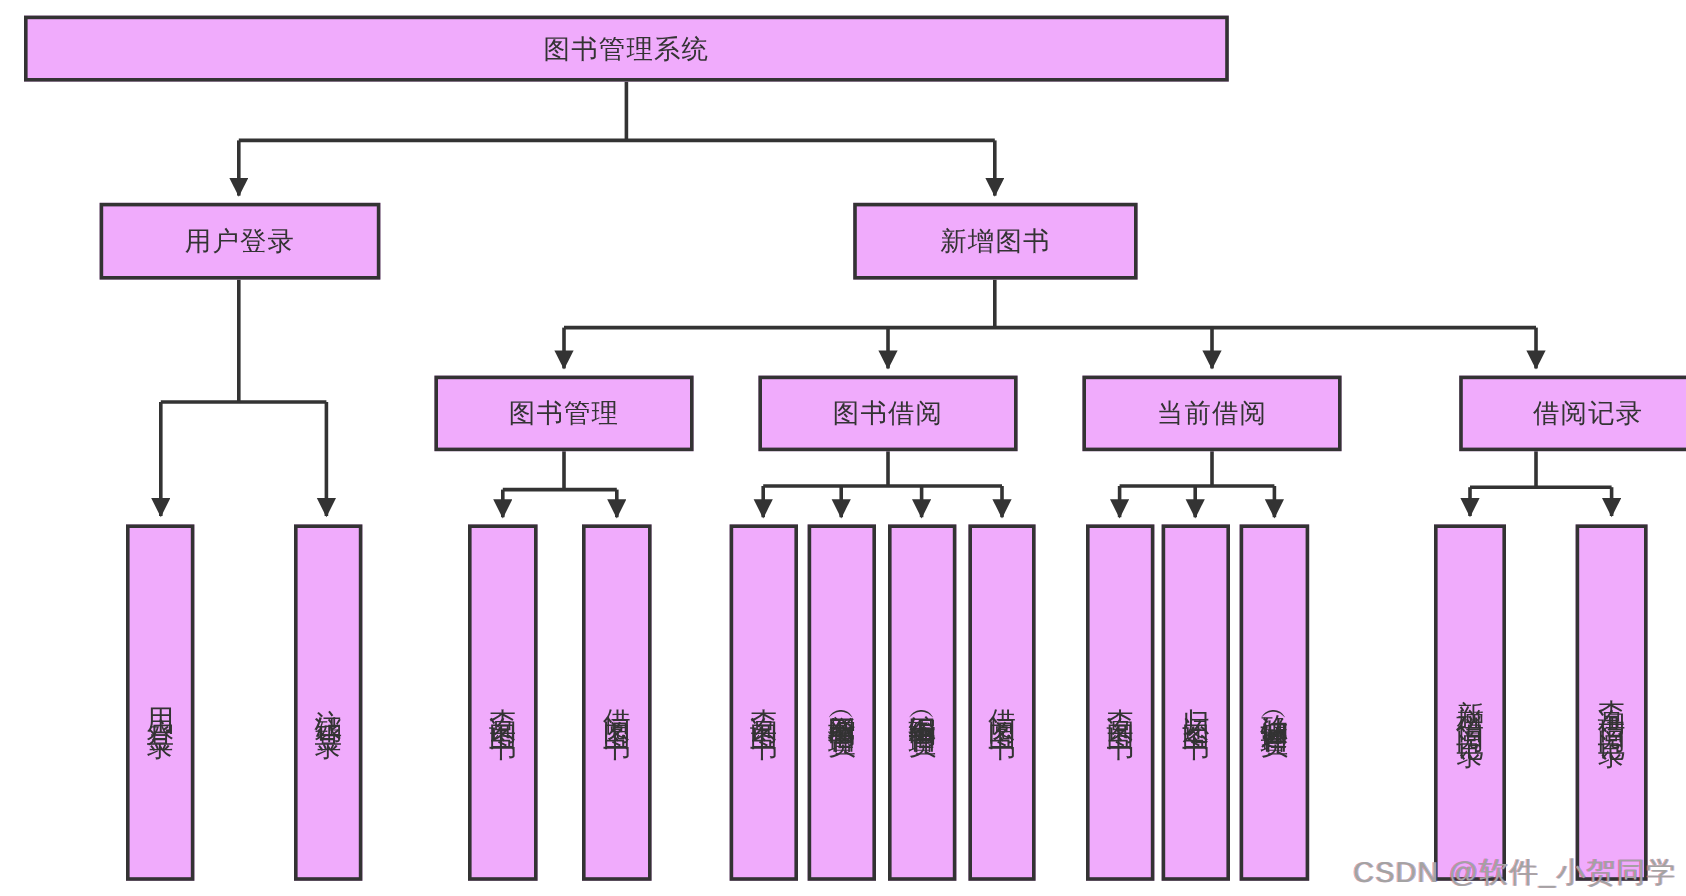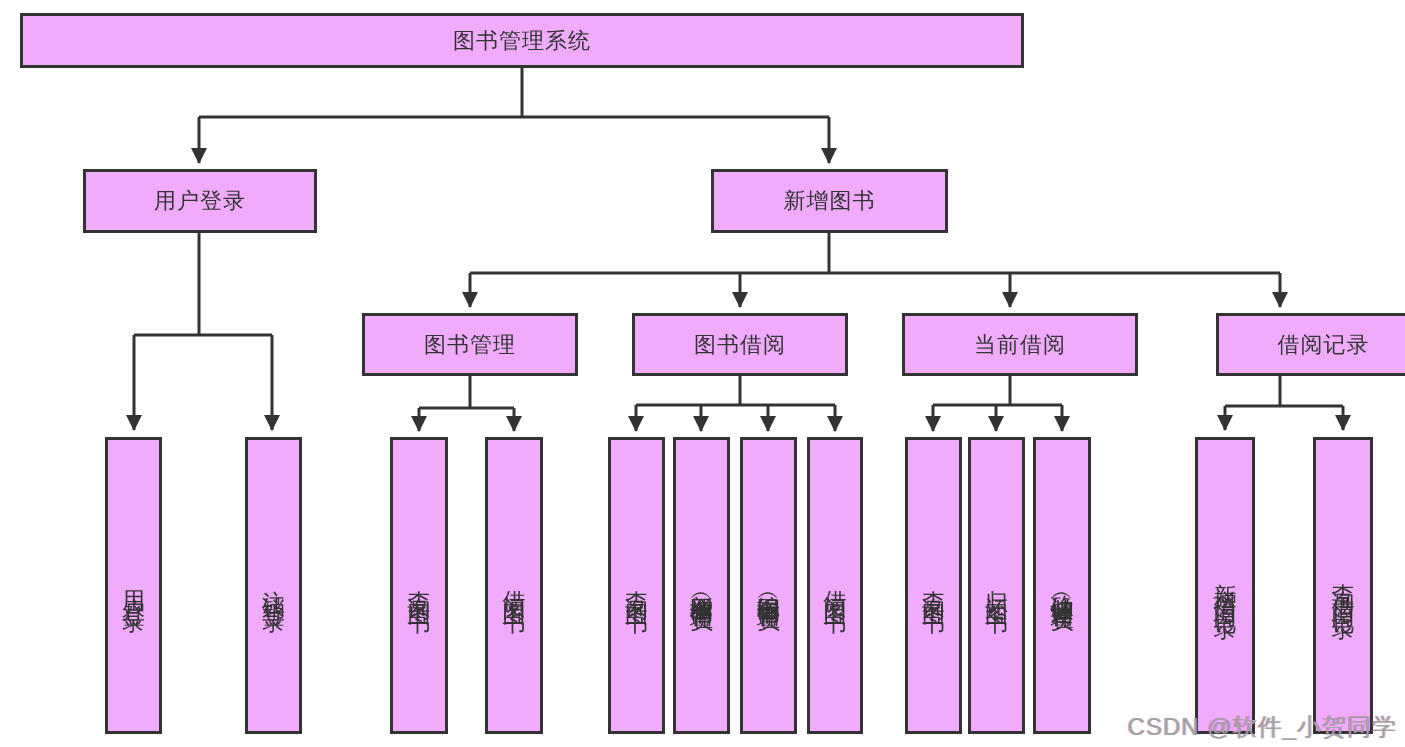--- a/index.html
+++ b/index.html
@@ -50,21 +50,21 @@
     letter-spacing: 2px;
   }
   
   #n-root   { left: 20px;  top: 13px;  width: 1004px; height: 55px; }
   
   #n-login  { left: 83px;  top: 169px; width: 234px; height: 64px; }
   #n-mgmt   { left: 711px; top: 169px; width: 237px; height: 64px; }
   
   #n-newbook { left: 362px;  top: 313px; width: 216px; height: 63px; }
   #n-borrow  { left: 632px;  top: 313px; width: 216px; height: 63px; }
-  #n-current { left: 902px;  top: 313px; width: 236px; height: 63px; }
+  #n-current { left: 902px;  top: 313px; width: 216px; height: 63px; }
   #n-record  { left: 1173px; top: 313px; width: 215px; height: 63px; margin-left: 43px; }
   
   .leaf { top: 437px; height: 297px; }
   #l-login1  { left: 105px;  width: 57px; }
   #l-login2  { left: 245px;  width: 57px; }
   #l-nb1     { left: 390px;  width: 58px; }
   #l-nb2     { left: 485px;  width: 58px; }
   #l-bb1     { left: 608px;  width: 57px; }
   #l-bb2     { left: 673px;  width: 57px; }
   #l-bb3     { left: 740px;  width: 57px; }

